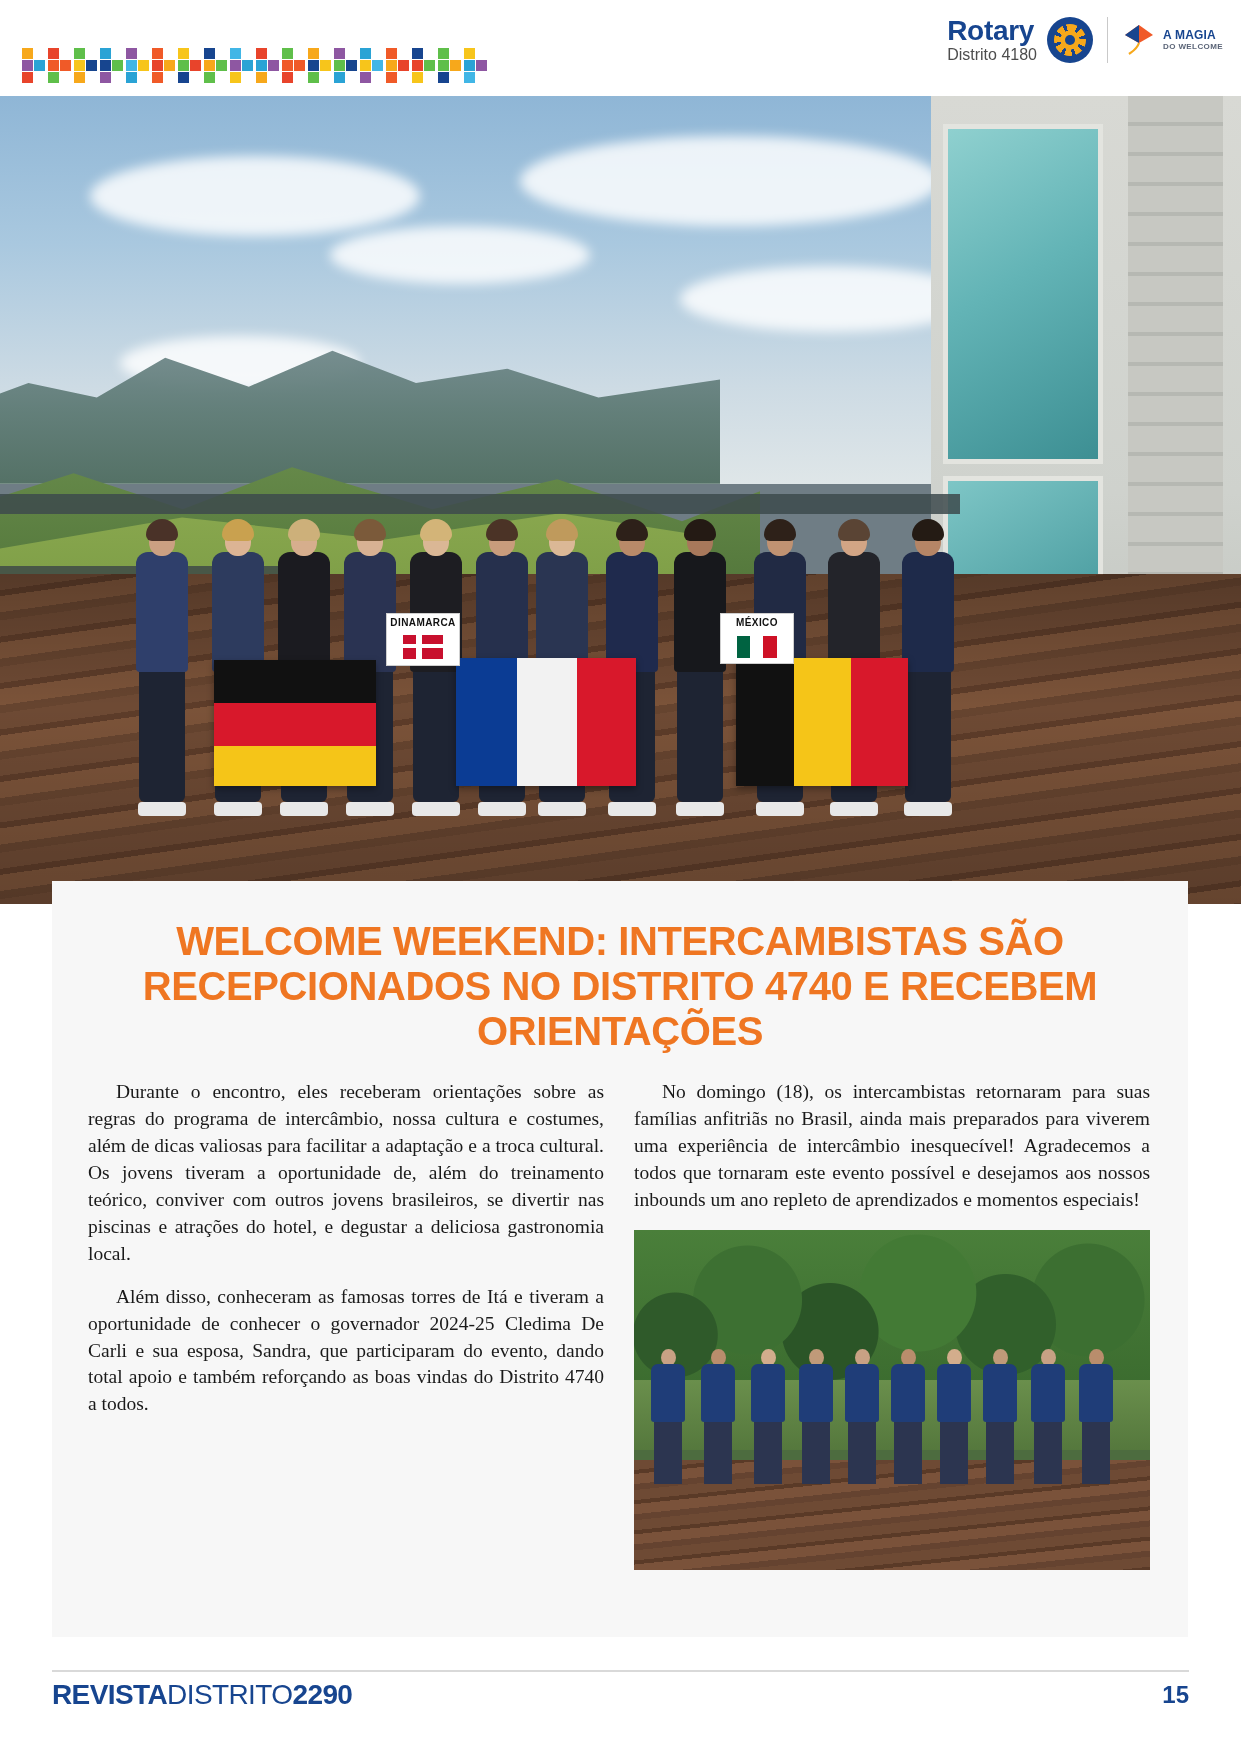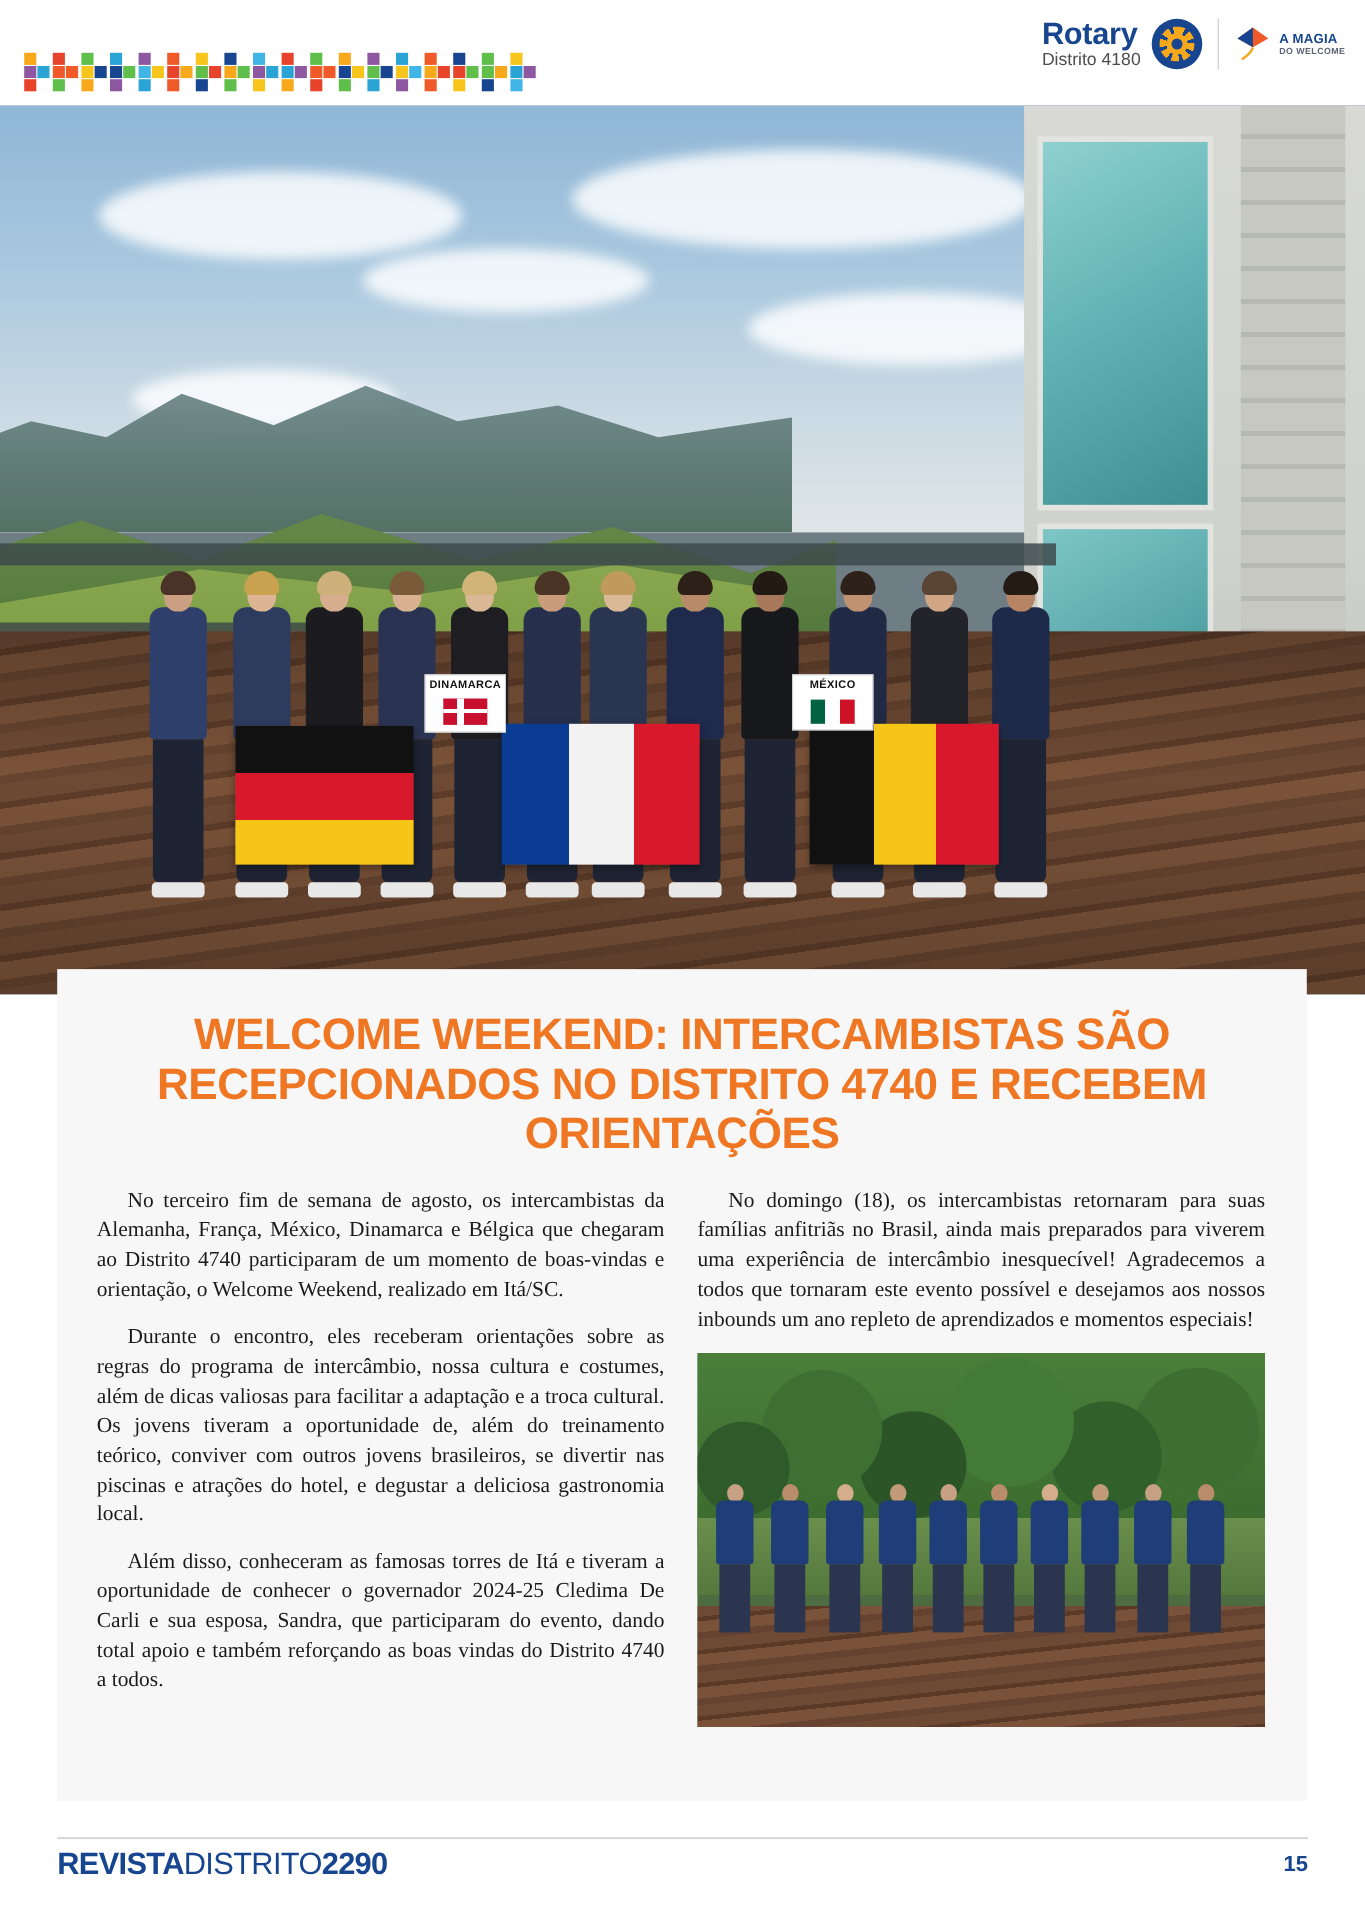--- a/index.html
+++ b/index.html
@@ -441,21 +441,21 @@
   .footer-brand {
     font-family: "Liberation Sans", sans-serif;
     font-size: 28px;
     letter-spacing: -0.6px;
     color: #17458f;
     font-weight: 700;
   }
   .footer-brand .fb-thin { font-weight: 400; }
   .page-number {
     font-family: "Liberation Sans", sans-serif;
-    font-size: 20px;
+    font-size: 24px;
     font-weight: 700;
     color: #17458f;
     margin-left: 42px;
   }
 </style>
 </head>
 <body>
 
 <div class="page-header">
 
@@ -727,21 +727,20 @@
     <span>MÉXICO</span>
     <span class="mxflag"></span>
   </div>
 </div>
 
 <div class="article">
   <h1 class="headline">WELCOME WEEKEND: INTERCAMBISTAS SÃO RECEPCIONADOS NO DISTRITO 4740 E RECEBEM ORIENTAÇÕES</h1>
 
   <div class="columns">
     <div class="col-left">
-      <p>No terceiro fim de semana de agosto, os intercambistas da Alemanha, França, México, Dinamarca e Bélgica que chegaram ao Distrito 4740 participaram de um momento de boas-vindas e orientação, o Welcome Weekend, realizado em Itá/SC.</p>
       <p>Durante o encontro, eles receberam orientações sobre as regras do programa de intercâmbio, nossa cultura e costumes, além de dicas valiosas para facilitar a adaptação e a troca cultural. Os jovens tiveram a oportunidade de, além do treinamento teórico, conviver com outros jovens brasileiros, se divertir nas piscinas e atrações do hotel, e degustar a deliciosa gastronomia local.</p>
       <p>Além disso, conheceram as famosas torres de Itá e tiveram a oportunidade de conhecer o governador 2024-25 Cledima De Carli e sua esposa, Sandra, que participaram do evento, dando total apoio e também reforçando as boas vindas do Distrito 4740 a todos.</p>
     </div>
 
     <div class="col-right">
       <p>No domingo (18), os intercambistas retornaram para suas famílias anfitriãs no Brasil, ainda mais preparados para viverem uma experiência de intercâmbio inesquecível! Agradecemos a todos que tornaram este evento possível e desejamos aos nossos inbounds um ano repleto de aprendizados e momentos especiais!</p>
 
       <div class="photo-2">
         <div class="p2-sky"></div>
         <div class="p2-trees"></div>

